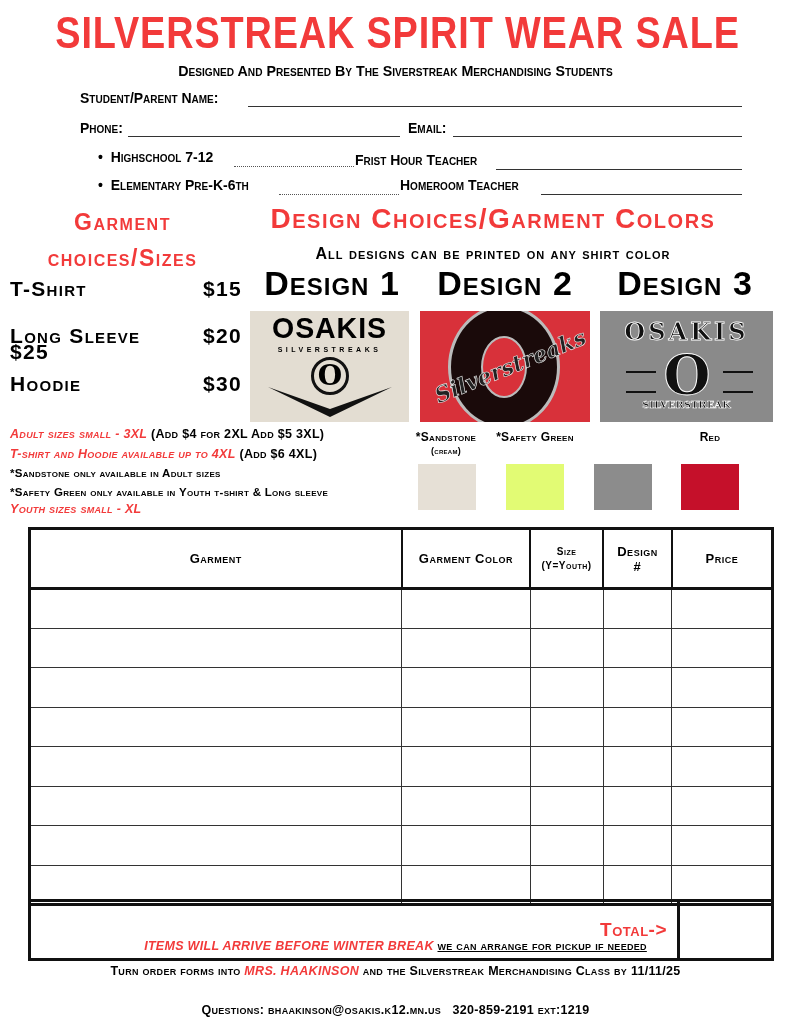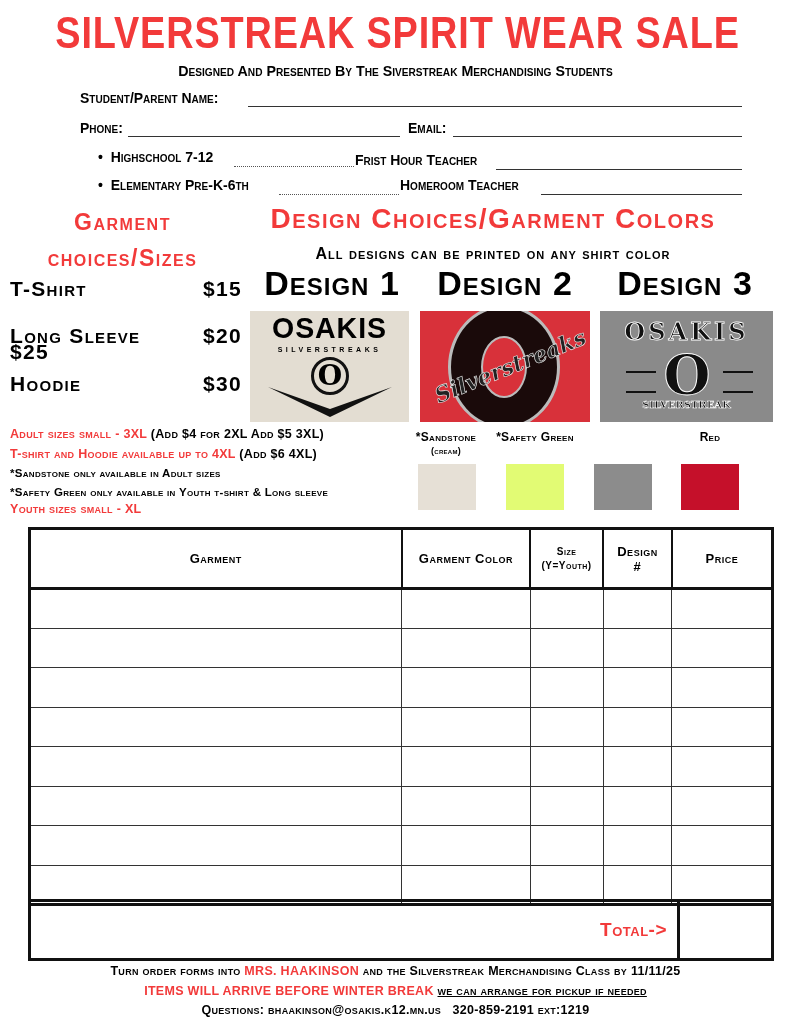--- a/index.html
+++ b/index.html
@@ -1,20 +1,20 @@
 <!DOCTYPE html>
 <html><head>
 <meta charset="utf-8">
 <style>
   * { box-sizing: border-box; margin: 0; padding: 0; }
   html, body { width: 791px; height: 1024px; background: #ffffff; overflow: hidden; }
   body { position: relative; font-family: "DejaVu Sans", sans-serif; color: #000; }
   .cond { font-family: "Liberation Sans", sans-serif; font-weight: bold; }
   .sc { font-variant: small-caps; }
-  .red { color: #f23a3a; }
+  .red { color: #f23a3a; font-style: italic; }
   .abs { position: absolute; }
 
   #title { left: 0; width: 791px; top: 8px; text-align: center; font-size: 44px; letter-spacing: 1px; color: #f23a3a; transform: scaleX(0.86); transform-origin: center; white-space: nowrap; }
   #subtitle { left: 0; width: 791px; top: 62px; text-align: center; font-size: 15.5px; transform: scaleX(0.92); white-space: nowrap; }
 
   .field-row { font-size: 14px; white-space: nowrap; }
   .uline { position: absolute; border-bottom: 1.5px solid #333; height: 0; }
   .dotline { position: absolute; border-bottom: 1.5px dotted #555; height: 0; }
 
   #garment-heading { left: 10px; width: 225px; top: 204px; text-align: center; font-size: 23px; line-height: 36px; color: #f23a3a; letter-spacing: 1.5px; }
@@ -242,17 +242,17 @@
   <div id="total-label" class="cond sc">Total-&gt;</div>
   <div id="total-divider"></div>
   <div class="abs" style="left:649px; top:0; width:91px; height:56px;"></div>
 </div>
 
 <div class="abs footer-line cond sc" style="top:964px;">
   <span>Turn order forms into</span>
   <span class="red">MRS. HAAKINSON</span>
   <span>and the Silverstreak Merchandising Class by 11/11/25</span>
 </div>
-<div class="abs footer-line cond sc" style="top:984px;">
+<div class="abs footer-line cond sc" style="top:939px;">
   <span class="red">ITEMS WILL ARRIVE BEFORE WINTER BREAK</span>
   <u>we can arrange for pickup if needed</u>
 </div>
 <div class="abs footer-line cond sc" style="top:1003px; white-space:pre;">Questions: bhaakinson@osakis.k12.mn.us   320-859-2191 ext:1219</div>
 
 </body></html>

